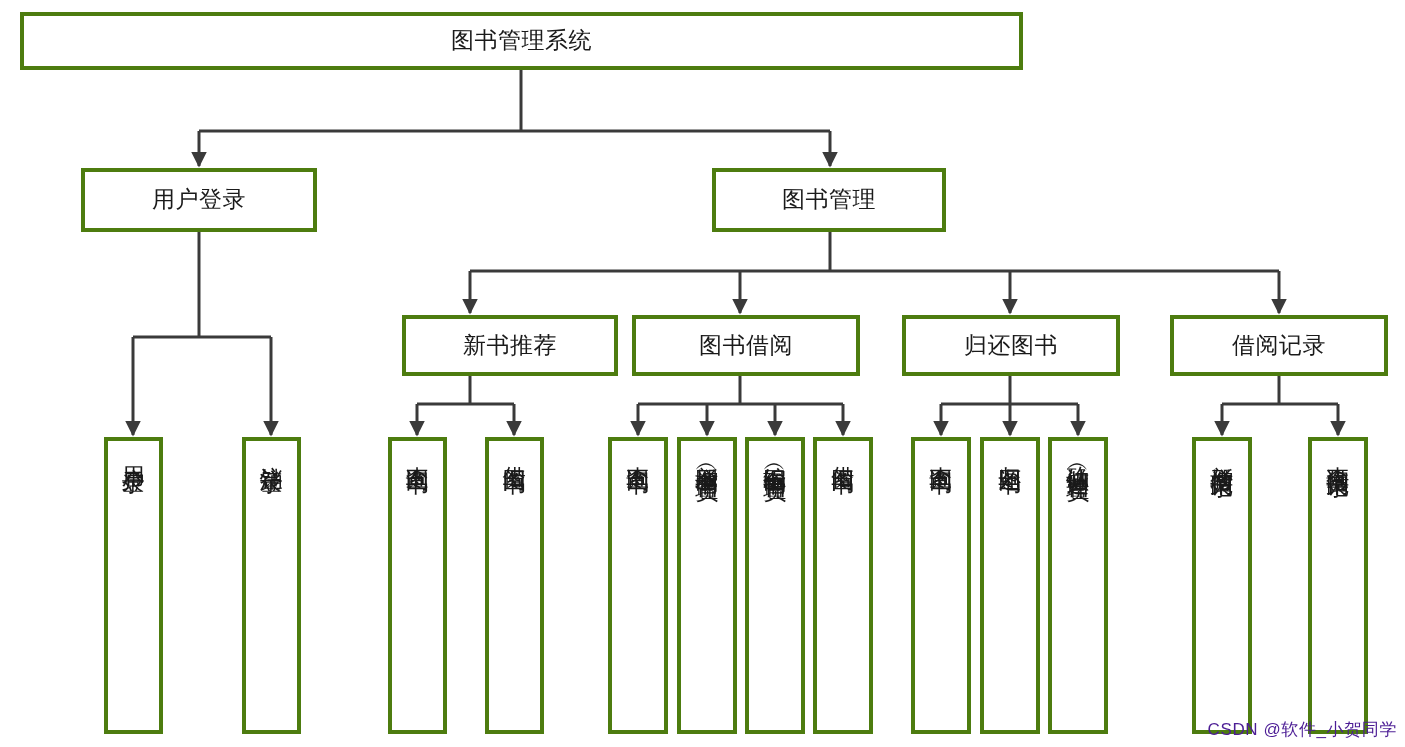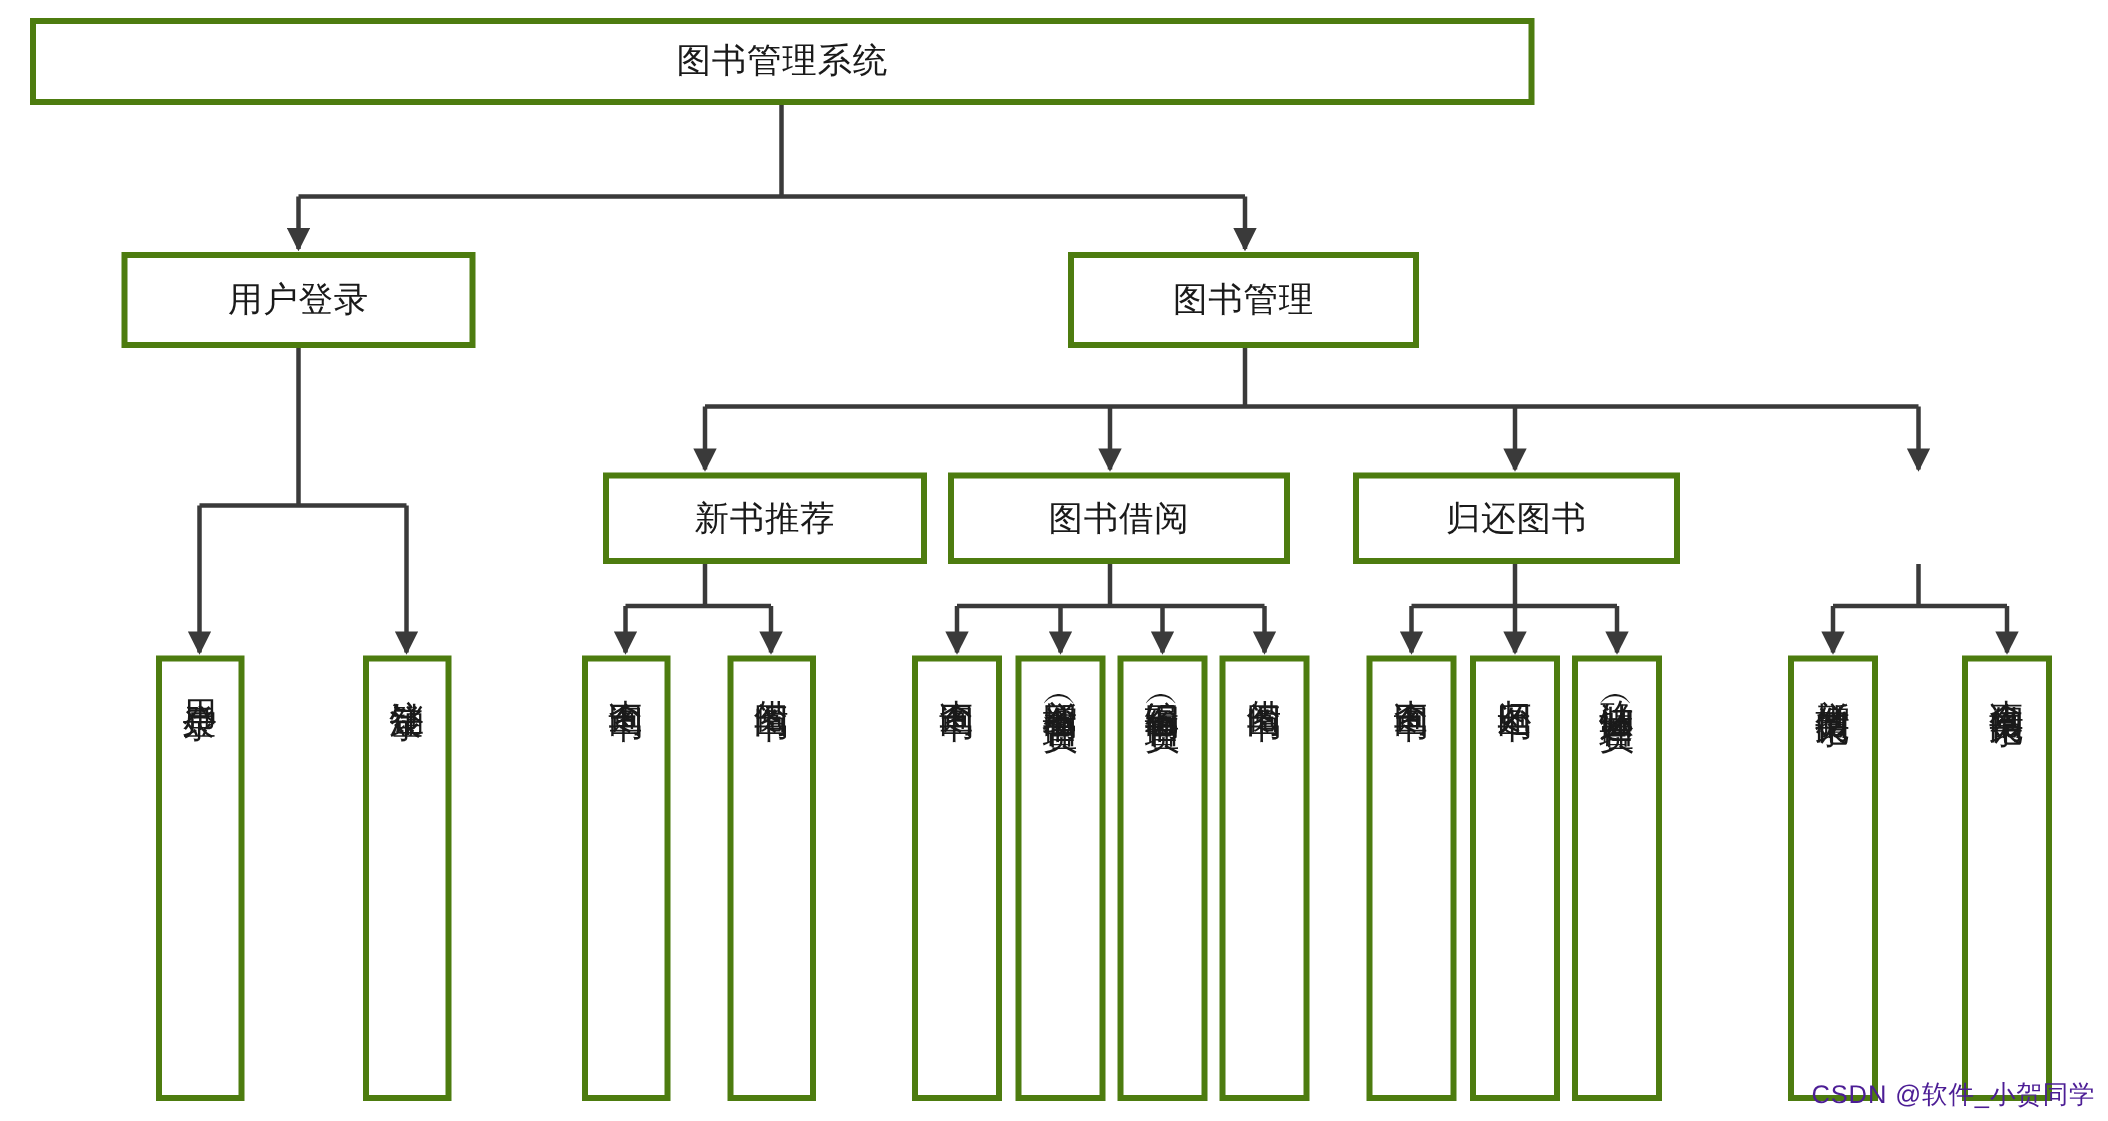--- a/index.html
+++ b/index.html
@@ -147,20 +147,23 @@
   </div>
 
   <div class="node branch" style="left:632px; top:315px; width:228px; height:61px;align-items:center;">
     <span class="node-label">图书借阅</span>
   </div>
 
   <div class="node branch" style="left:902px; top:315px; width:218px; height:61px;">
     <span class="node-label">归还图书</span>
   </div>
 
+  <div class="node branch" style="left:1170px; top:315px; width:218px; height:61px;">
+    <span class="node-label">借阅记录</span>
+  </div>
 
   <div class="node leaf" style="left:104px; top:437px; width:59px; height:297px;">
     <span class="node-label">用户登录</span>
   </div>
 
   <div class="node leaf" style="left:242px; top:437px; width:59px; height:297px;">
     <span class="node-label">注销登录</span>
   </div>
 
   <div class="node leaf" style="left:388px; top:437px; width:59px; height:297px;">

